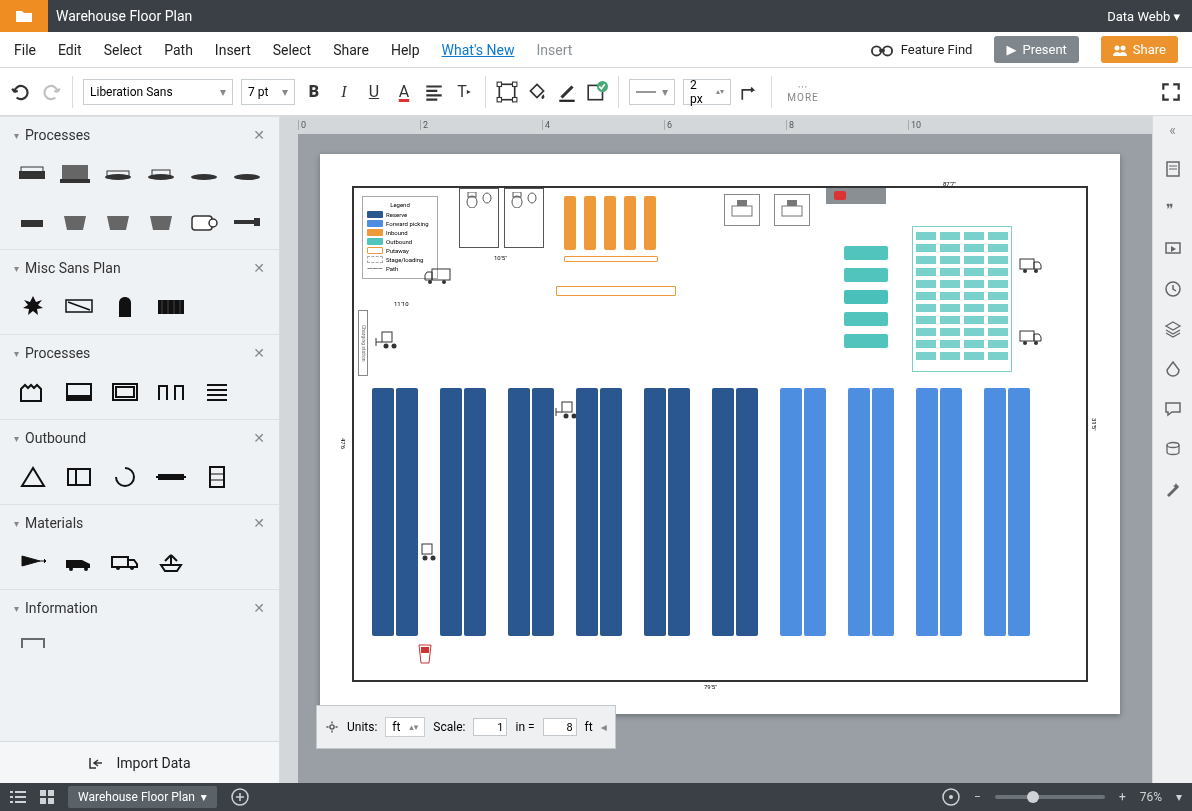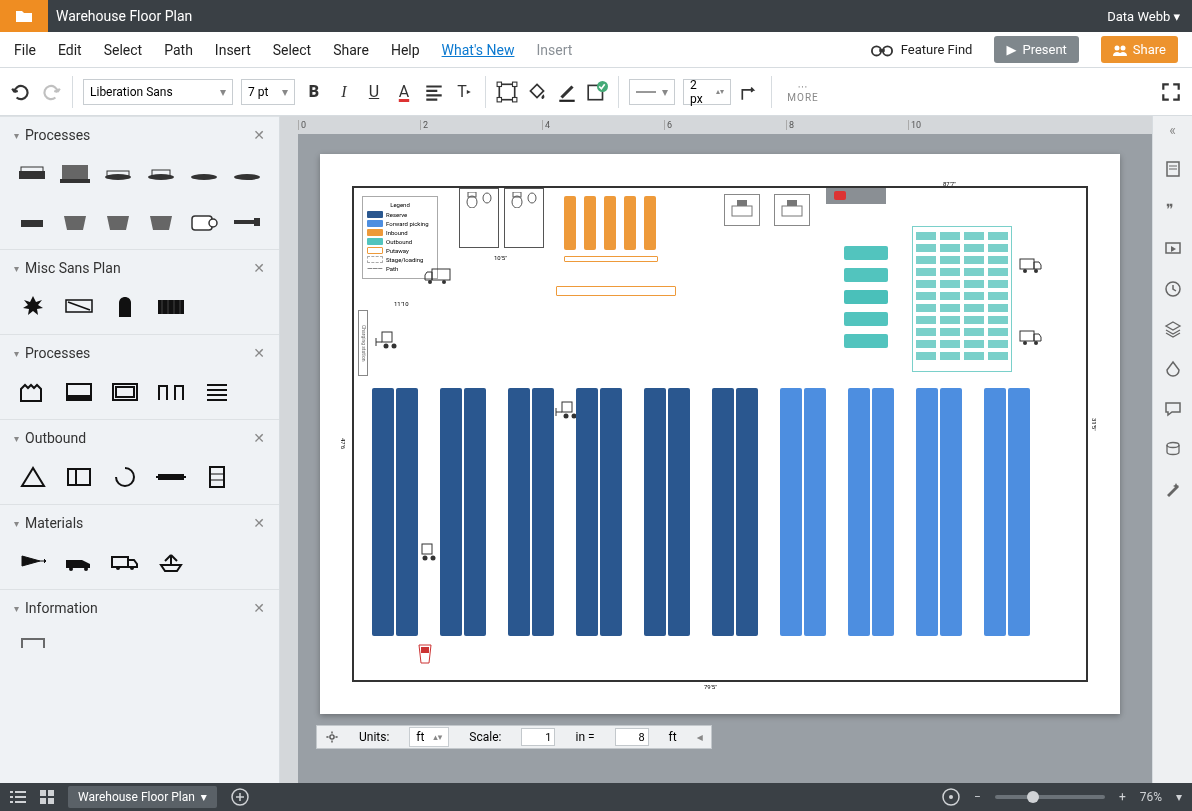--- a/index.html
+++ b/index.html
@@ -39,21 +39,21 @@
 .ruler-h .tick { flex:1; border-left:1px solid #aaa; padding-left:2px; }
 .ruler-corner { position:absolute; top:0; left:0; width:18px; height:18px; background:#d4d7da; }
 .canvas-inner { position:absolute; top:18px; left:18px; right:0; bottom:0; overflow:auto; }
 .page { position:absolute; left:22px; top:20px; width:800px; height:560px; background:#fff; box-shadow:0 2px 6px rgba(0,0,0,.3); }
 .floor { position:absolute; left:32px; top:32px; right:32px; bottom:32px; border:2px solid #333; }
 .legend { position:absolute; left:8px; top:8px; width:76px; border:1px solid #aaa; font-size:6px; padding:4px; }
 .legend-title { text-align:center; margin-bottom:3px; }
 .legend-row { display:flex; align-items:center; gap:3px; margin:2px 0; }
 .legend-sw { width:16px; height:7px; border-radius:1px; }
 .rk { position:absolute; }
-.units-bar { position:absolute; left:18px; bottom:34px; height:24px; background:#eef0f2; border:1px solid #c3c8cc; display:flex; align-items:center; padding:0 8px; gap:20px; font-size:12px; }
+.units-bar { position:absolute; left:18px; bottom:34px; height:44px; background:#eef0f2; border:1px solid #c3c8cc; display:flex; align-items:center; padding:0 8px; gap:8px; font-size:12px; }
 .units-bar input { width:34px; height:18px; border:1px solid #c3c8cc; text-align:right; padding:0 3px; font-size:11px; }
 
 .right-rail { width:40px; background:#eef0f2; border-left:1px solid #d7dce0; display:flex; flex-direction:column; align-items:center; padding-top:6px; gap:22px; }
 .right-rail .collapse { font-size:14px; color:#888; }
 .rail-ico { width:18px; height:18px; color:#666; }
 
 .bottombar { height:28px; background:#3a4045; color:#d0d3d6; display:flex; align-items:center; padding:0 10px; font-size:12px; gap:14px; }
 .page-tab { background:#5a6167; padding:4px 10px; border-radius:2px; color:#fff; display:flex; gap:6px; align-items:center; }
 .bottombar .spacer { flex:1; }
 .zoom-slider { width:110px; height:4px; background:#6b7278; border-radius:2px; position:relative; }
@@ -413,20 +413,26 @@
         <span class="x">✕</span>
       </div>
     <div class="shape-row" style="height:18px;overflow:hidden;opacity:.6">
       <div class="shape">
           <svg width="26" height="20">
             <rect x="2" y="2" width="22" height="14" fill="none" stroke="#111" stroke-width="2"></rect>
           </svg>
         </div>
     </div>
 
+    <div class="import-bar">
+      <svg width="18" height="14" viewBox="0 0 18 14">
+          <path d="M2 2v10h6M14 7H6m4-3l-4 3 4 3" fill="none" stroke="#333" stroke-width="1.5"></path>
+        </svg>
+      <span>Import Data</span>
+    </div>
   </div>
 
   <div class="canvas-area">
     <div class="ruler-corner"></div>
     <div class="ruler-h">
       <div class="tick">0</div>
         <div class="tick">2</div>
         <div class="tick">4</div>
         <div class="tick">6</div>
         <div class="tick">8</div>

